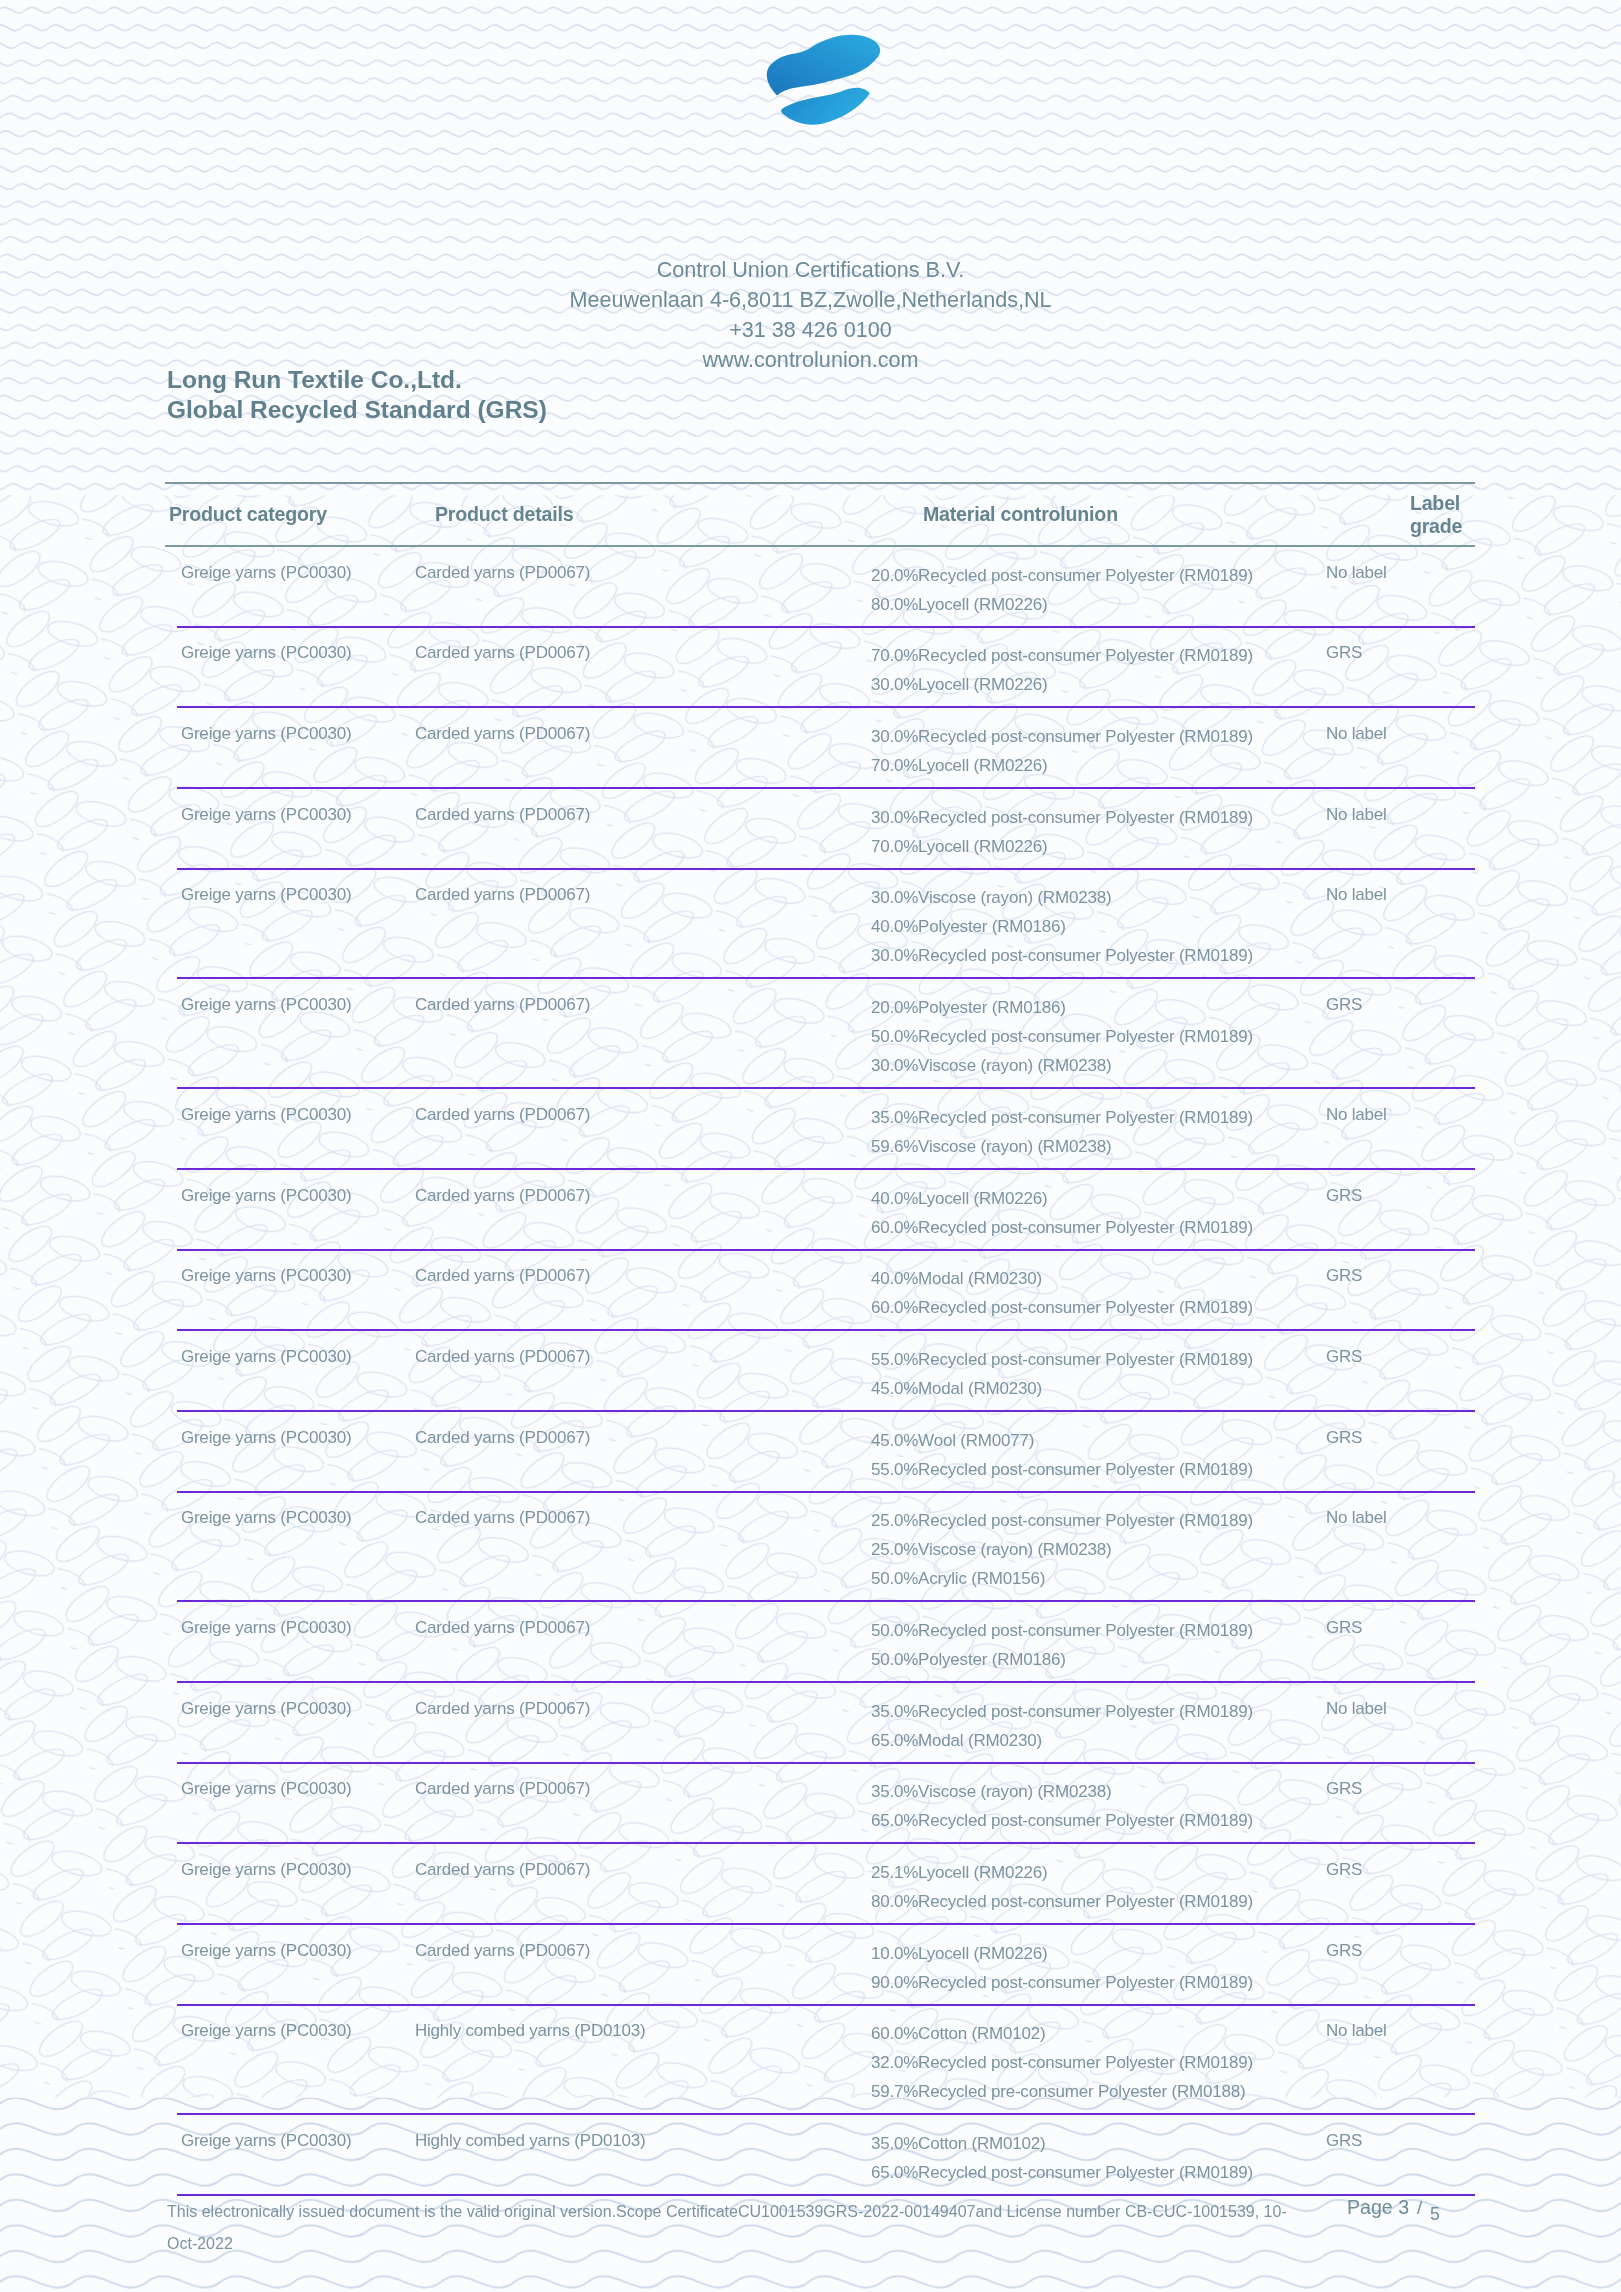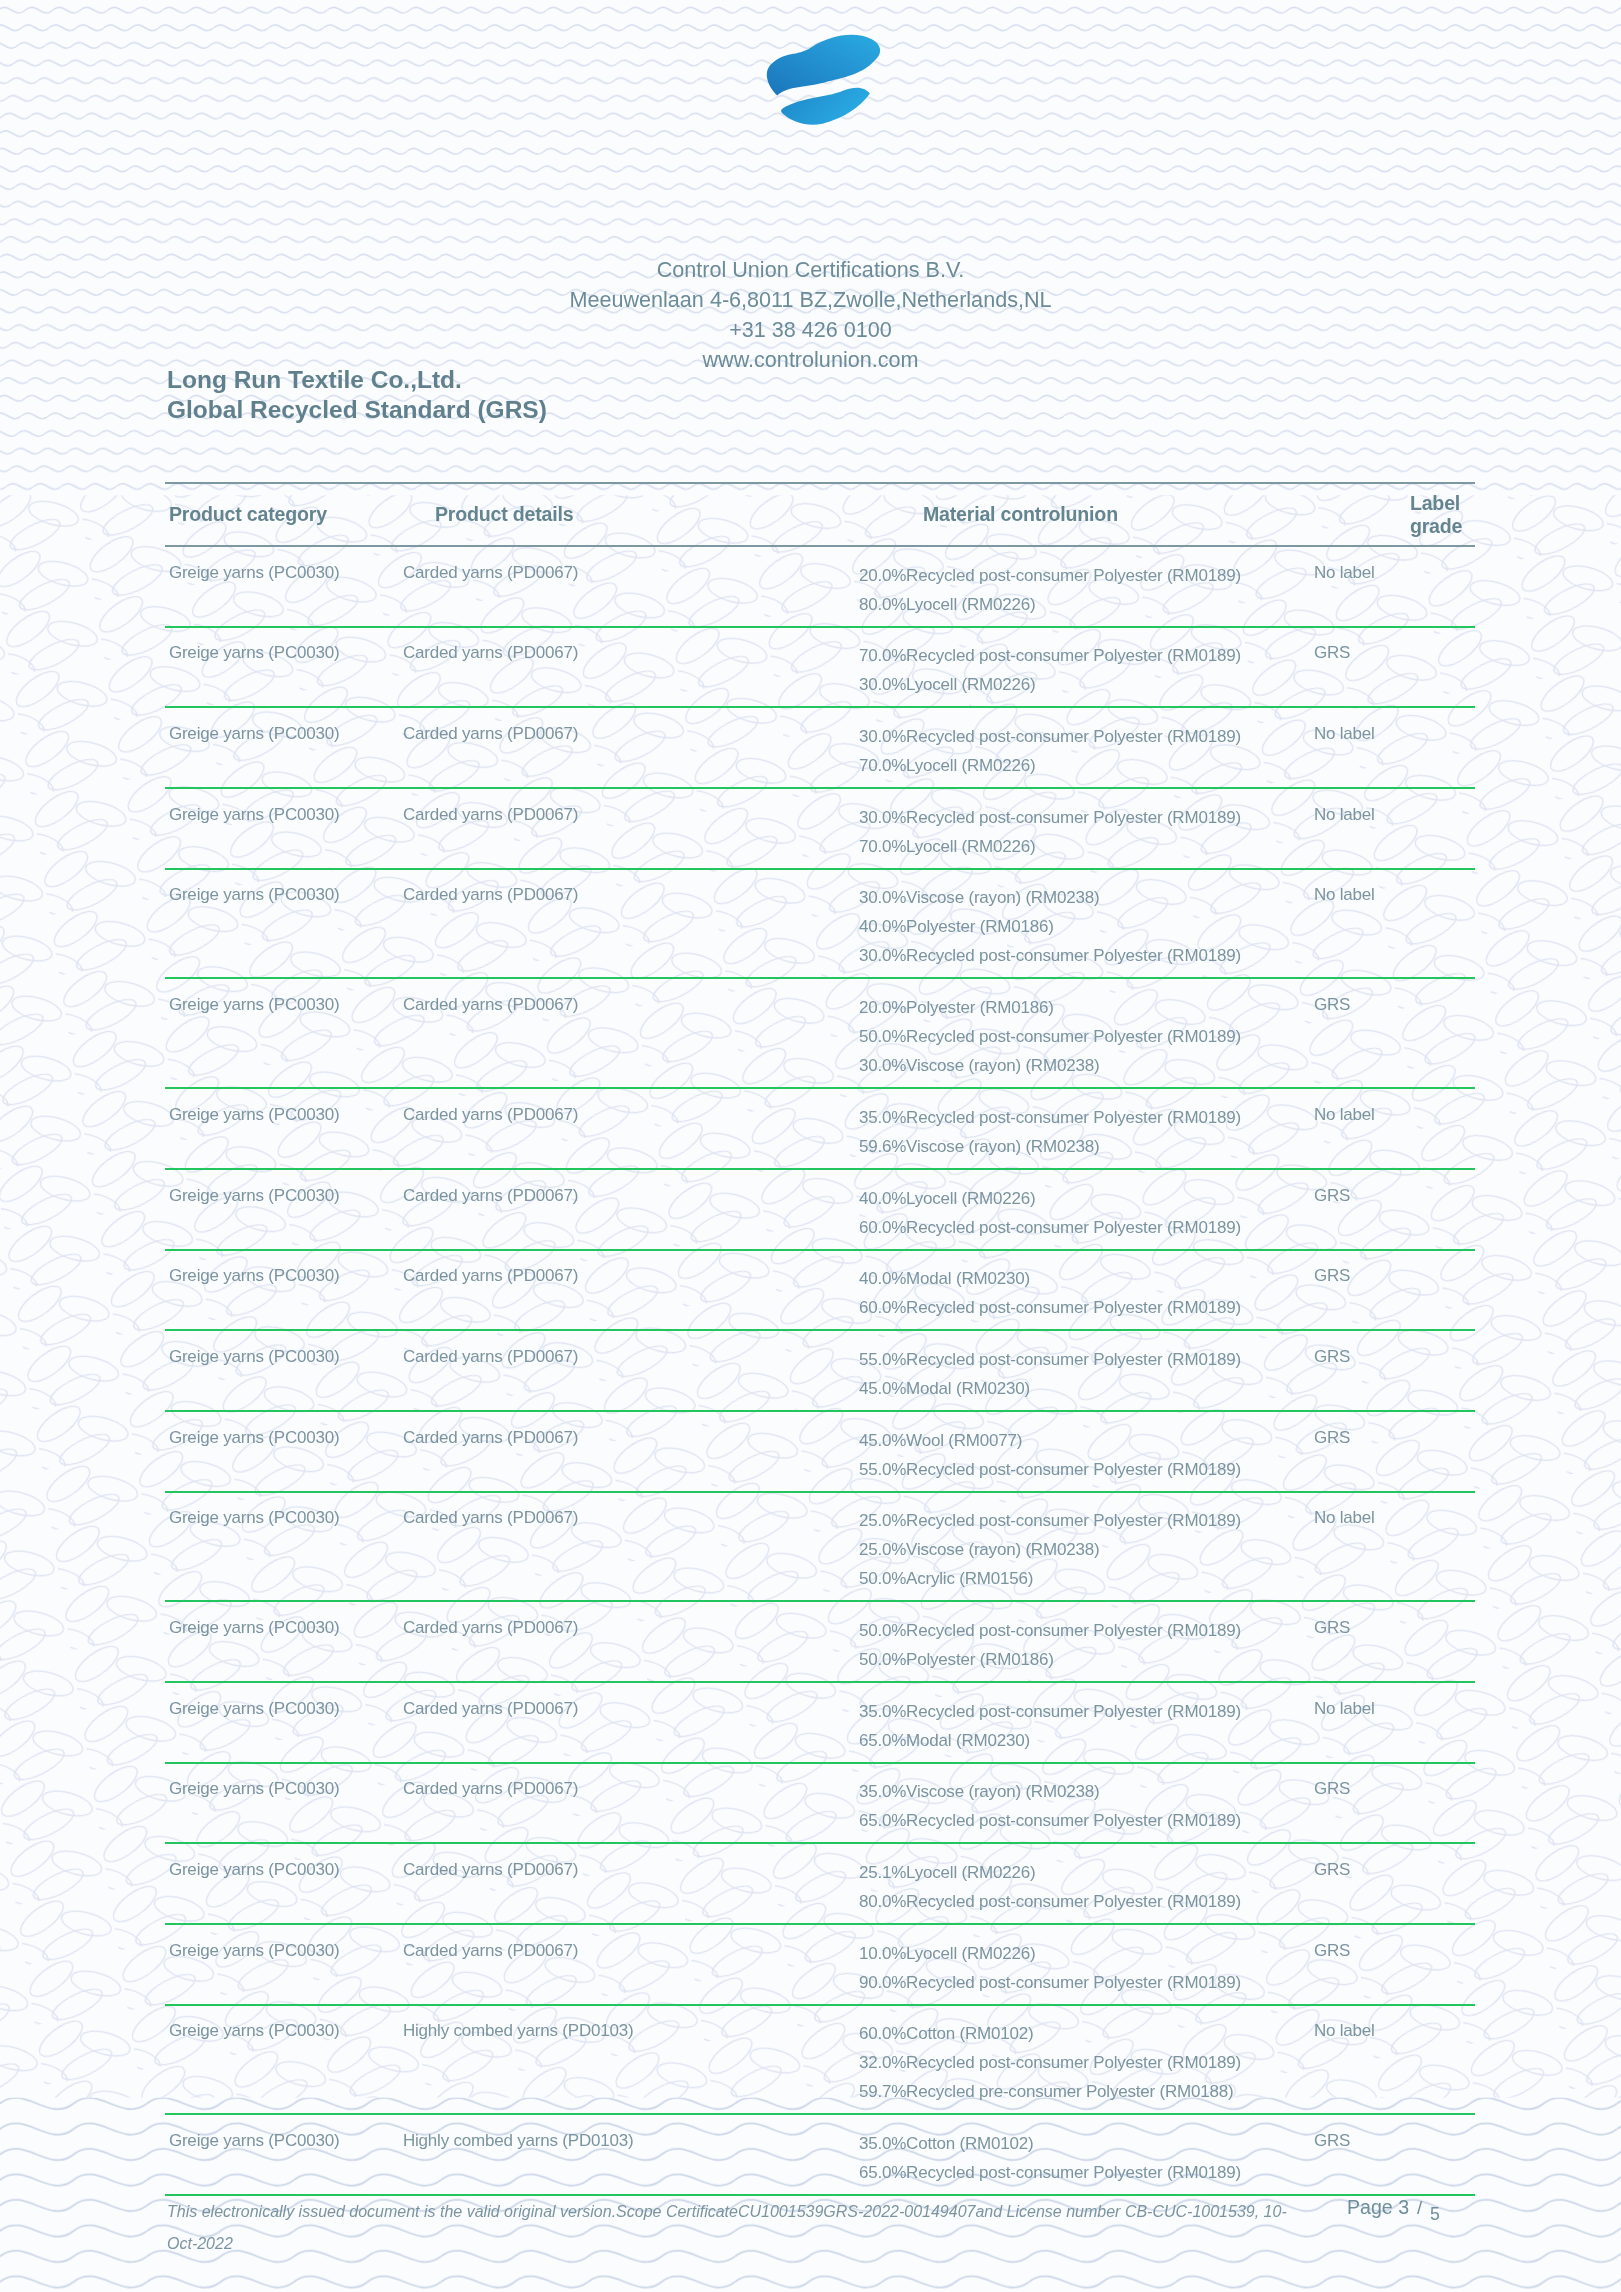--- a/index.html
+++ b/index.html
@@ -34,29 +34,30 @@
     height:61px;align-items:center;
     border-bottom:2.9px solid #7d98a3;
     gap:32px;
   }
   .th{
     font-weight:bold;font-size:19.6px;color:#64848f;
     padding-left:3.9px;letter-spacing:-0.2px;
   }
   .trow{
     display:grid;grid-template-columns:234px 456px 455px 1fr;
-    border-bottom:2px solid #22c55e;
+    border-bottom:2px solid #6d28d9;
+    margin-left:12px;
   }
   .td{font-size:17px;padding-left:3.9px;padding-top:15.7px;color:#7b949f;letter-spacing:-0.2px;}
   .td-materials{padding-top:13.7px;padding-bottom:7px;}
   .material-line{line-height:29px;font-size:17px;color:#7b949f;letter-spacing:-0.2px;}
 
   .footer-disclaimer{
     position:absolute;left:167px;top:2196px;width:1147px;
-    font-size:16px;line-height:32px;color:#7b949f;font-style:italic;
+    font-size:16px;line-height:32px;color:#7b949f;
   }
   .page-indicator{
     position:absolute;left:1347px;top:2196px;
     font-size:19.6px;color:#6e8e9a;white-space:nowrap;
   }
   .page-indicator .slash{margin:0 7.8px;font-size:18.6px;}
   .page-indicator .pg-total{position:relative;top:5.9px;font-size:17.6px;}
 </style>
 </head>
 <body>

